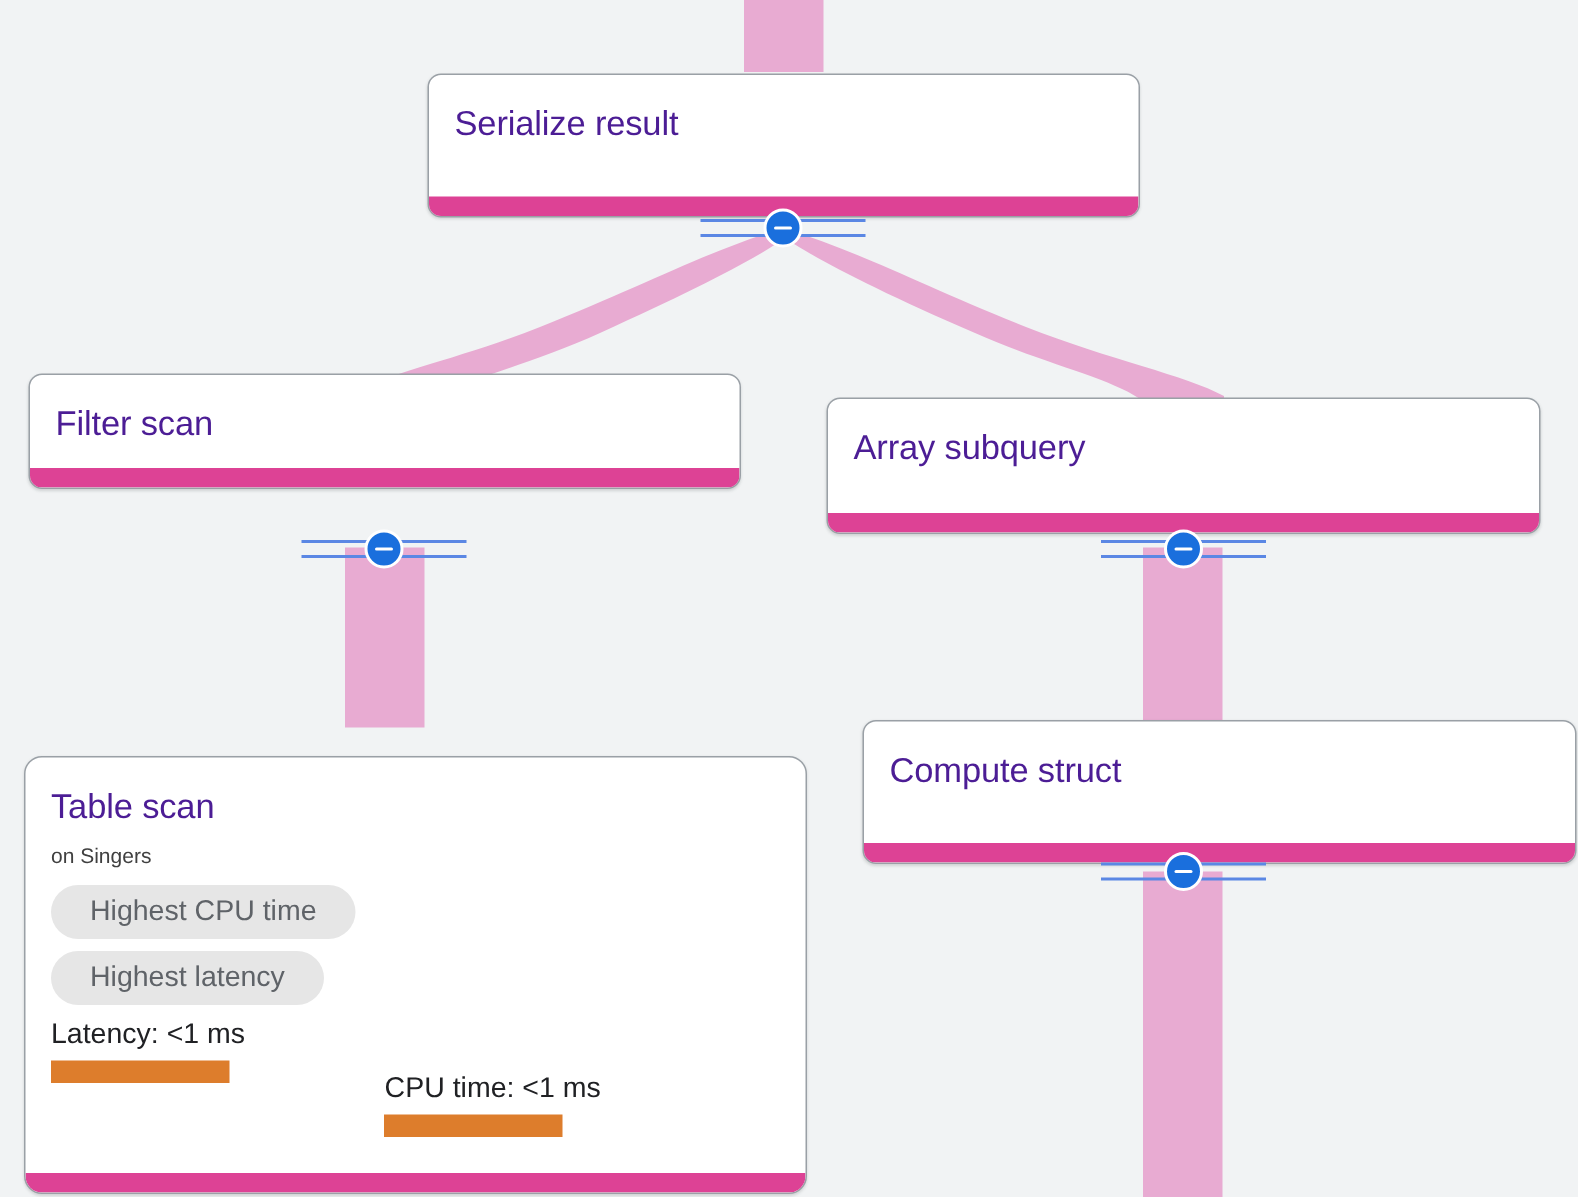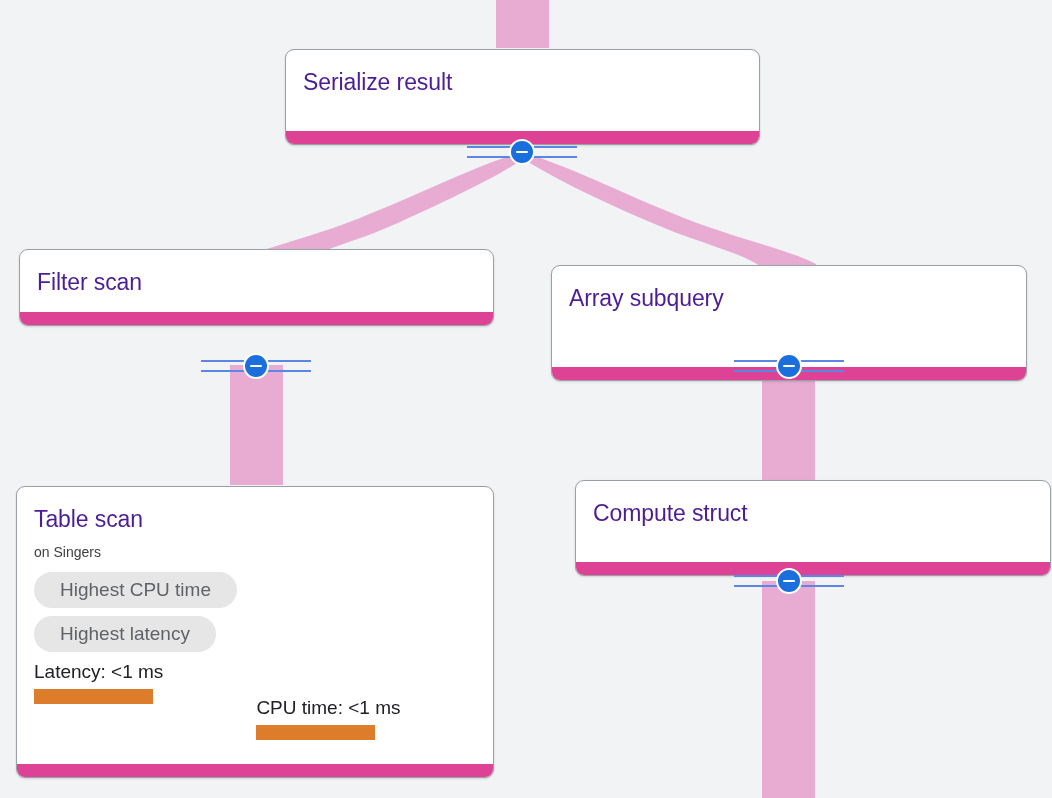--- a/index.html
+++ b/index.html
@@ -215,37 +215,37 @@
   <div class="collapse-toggle" style="left:256px; top:366px;">
     <div class="toggle-rails">
       <div class="rail top"></div>
       <div class="rail bottom"></div>
     </div>
     <div class="toggle-circle">
       <div class="toggle-minus"></div>
     </div>
   </div>
 
-  <div class="node-card" style="left:551px; top:265px; width:476px; height:116px;">
+  <div class="node-card" style="left:551px; top:265px; width:476px; height:91px;">
     <div class="node-body">
       <div class="node-title">Array subquery</div>
     </div>
     <div class="node-footer"></div>
   </div>
   <div class="collapse-toggle" style="left:789px; top:366px;">
     <div class="toggle-rails">
       <div class="rail top"></div>
       <div class="rail bottom"></div>
     </div>
     <div class="toggle-circle">
       <div class="toggle-minus"></div>
     </div>
   </div>
 
-  <div class="node-card" style="left:16px; top:486px; width:478px; height:292px;">
+  <div class="node-card" style="left:16px; top:504px; width:522px; height:292px;border-radius:12px;">
     <div class="node-body">
       <div class="node-title">Table scan</div>
       <div class="node-subtitle">on Singers</div>
       <div class="chip-list">
         <span class="chip">Highest CPU time</span>
         <span class="chip">Highest latency</span>
       </div>
       <div class="metric-row">
         <div class="metric">
           <div class="metric-label">Latency: &lt;1 ms</div>

